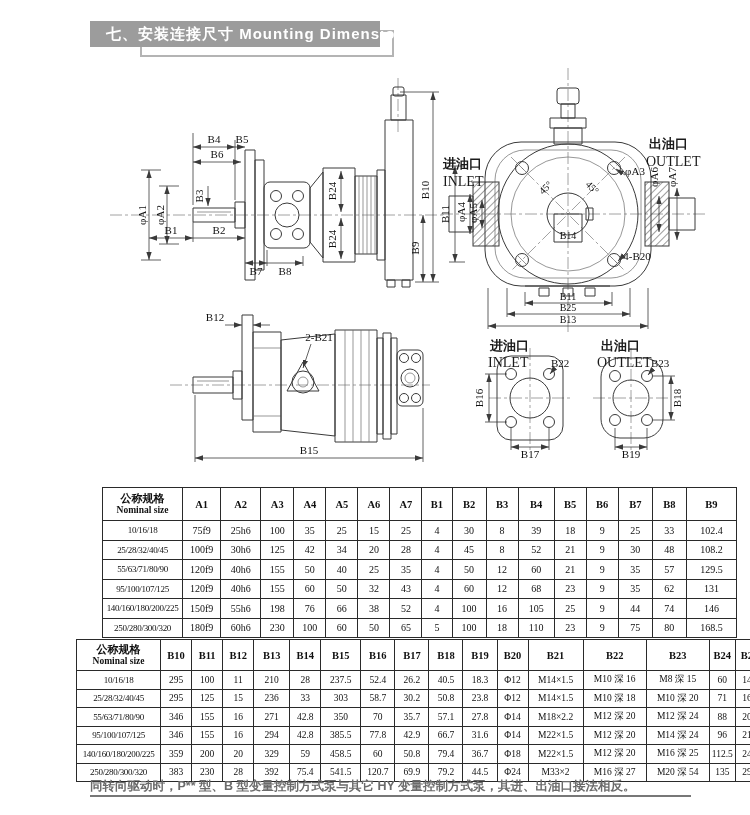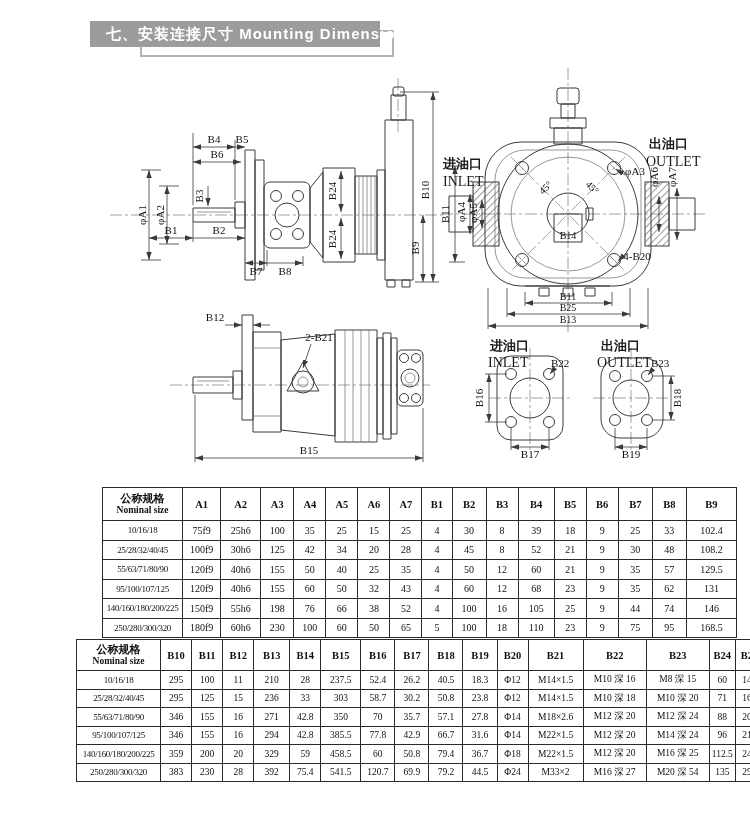--- a/index.html
+++ b/index.html
@@ -408,21 +408,21 @@
           <td>60</td>
           <td>50</td>
           <td>65</td>
           <td>5</td>
           <td>100</td>
           <td>18</td>
           <td>110</td>
           <td>23</td>
           <td>9</td>
           <td>75</td>
-          <td>95</td>
+          <td>80</td>
           <td>168.5</td>
         </tr>
       </tbody>
     </table>
 
   <table class="dims-table t2">
       <colgroup>
         <col style="width:84px">
         <col style="width:31px">
         <col style="width:31px">
@@ -510,21 +510,21 @@
           <td>155</td>
           <td>16</td>
           <td>271</td>
           <td>42.8</td>
           <td>350</td>
           <td>70</td>
           <td>35.7</td>
           <td>57.1</td>
           <td>27.8</td>
           <td>Φ14</td>
-          <td>M18×2.6</td>
+          <td>M18×2.2</td>
           <td>M12 深 20</td>
           <td>M12 深 24</td>
           <td>88</td>
           <td>200</td>
         </tr>
         <tr>
           <td>95/100/107/125</td>
           <td>346</td>
           <td>155</td>
           <td>16</td>
@@ -577,15 +577,16 @@
           <td>M33×2</td>
           <td>M16 深 27</td>
           <td>M20 深 54</td>
           <td>135</td>
           <td>295</td>
         </tr>
       </tbody>
     </table>
 
   <div class="footnote">
+    <p class="underlined">同转向驱动时，P** 型、B 型变量控制方式泵与其它 HY 变量控制方式泵，其进、出油口接法相反。</p>
   </div>
 
 </div>
 
 </body></html>

